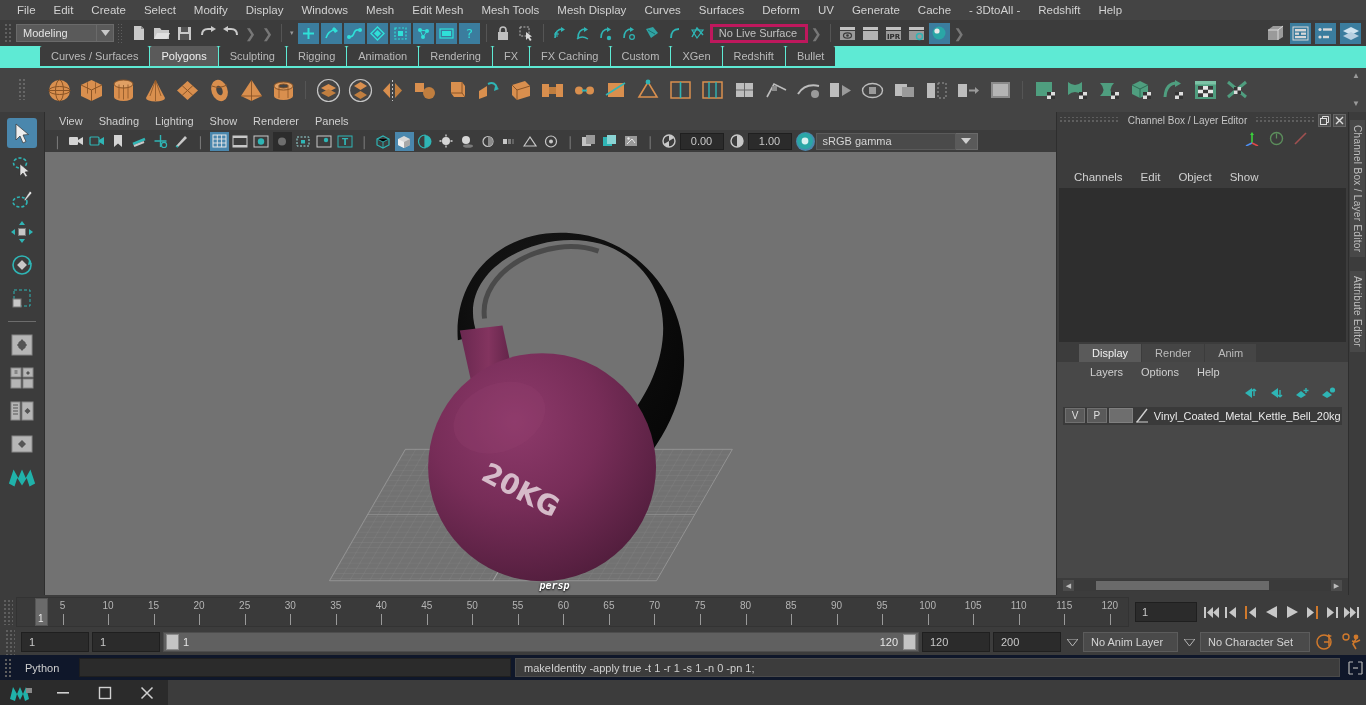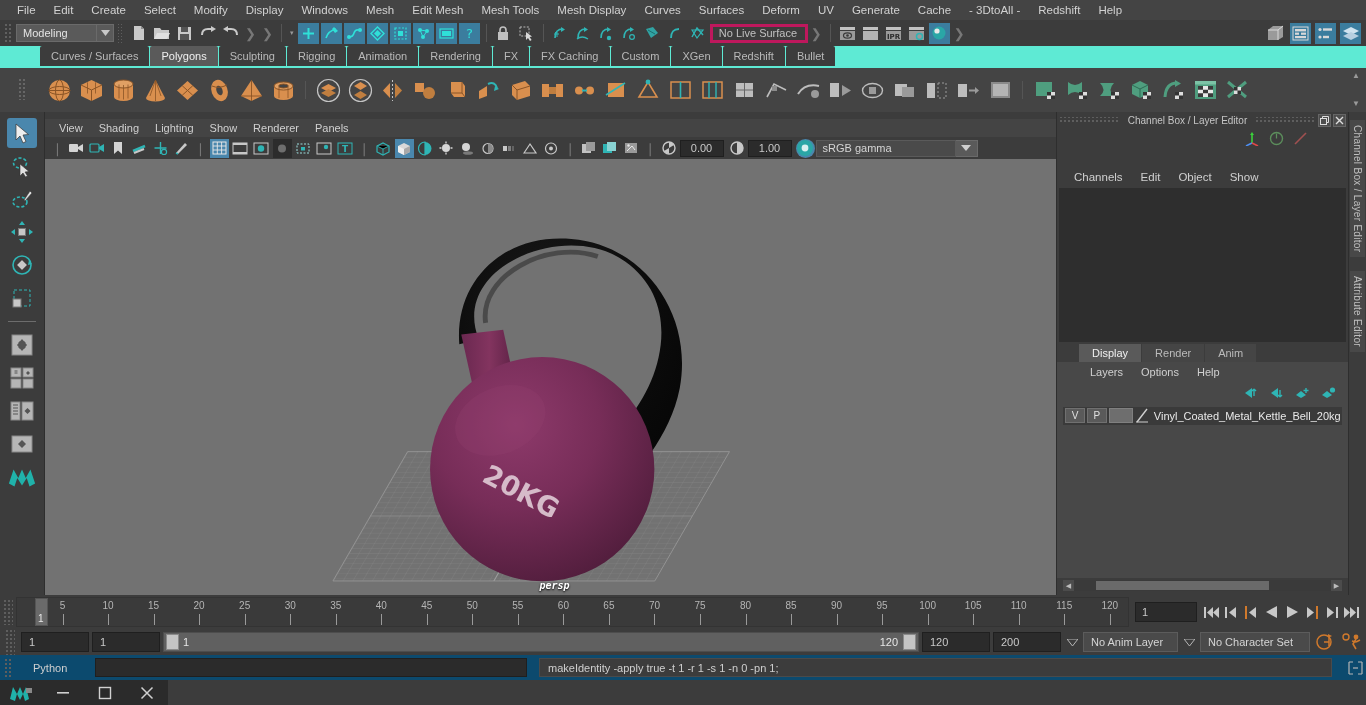--- a/index.html
+++ b/index.html
@@ -49,21 +49,21 @@
   .middle{ flex:1 1 auto; display:flex; min-height:0; background:#3c3c3c;}
 
   
   .toolbox{ width:44px; background:#3c3c3c; display:flex; flex-direction:column; align-items:center; padding-top:6px; gap:3px; flex:0 0 44px;}
   .tb{ width:30px; height:30px; display:flex; align-items:center; justify-content:center; border-radius:3px; cursor:default;}
   .tb.active{ background:#4a87ad;}
   .tb-div{ width:28px; height:1px; background:#6d6d6d; margin:5px 0;}
 
   
   .vpcol{ flex:1 1 auto; display:flex; flex-direction:column; min-width:0; border-left:1px solid #2e2e2e;}
-  .vpmenu{ height:18px; background:#444; display:flex; align-items:center; padding-left:6px; flex:0 0 18px;margin-top:7px;}
+  .vpmenu{ height:18px; background:#444; display:flex; align-items:center; padding-left:6px; flex:0 0 18px;}
   .vpmenu .mi{ padding:0 8px; font-size:11px; color:#d0d0d0; line-height:18px; cursor:default;}
   .vptools{ height:22px; background:#3c3c3c; display:flex; align-items:center; padding-left:4px; flex:0 0 22px; gap:0px;}
   .vi{ width:19px; height:19px; display:flex; align-items:center; justify-content:center; flex:0 0 19px; margin:0 1px; cursor:default;}
   .vi.on{ background:#4a87ad;}
   .vi.dk{ background:#2c2c2c;}
   .numfield{ width:44px; height:17px; background:#2b2b2b; border:1px solid #1f1f1f; color:#c8c8c8;
              font-size:11px; display:flex; align-items:center; justify-content:center;}
   .gammasel{ width:140px; height:17px; background:#4a4a4a; border:1px solid #5a5a5a; color:#d5d5d5;
              font-size:11px; display:flex; align-items:center; padding-left:6px;}
   .gammaarrow{ width:22px; height:17px; background:#5a5a5a; border:1px solid #6a6a6a; border-left:none;
@@ -126,21 +126,21 @@
   .rangebar{ flex:1 1 auto; height:20px; background:#606060; border:1px solid #4d4d4d; position:relative; display:flex; align-items:center;}
   .rangebar .handle{ width:13px; height:16px; background:#c4c4c4; border:1px solid #8a8a8a; position:absolute;}
   .rangebar .lo{ left:2px;} .rangebar .hi{ right:2px;}
   .rangebar .lotxt{ position:absolute; left:19px; font-size:11px; color:#e6e6e6;}
   .rangebar .hitxt{ position:absolute; right:20px; font-size:11px; color:#e6e6e6;}
   .dropsel{ width:95px; height:20px; background:#4a4a4a; border:1px solid #5c5c5c; color:#d5d5d5;
             font-size:11px; display:flex; align-items:center; padding-left:7px;}
   .dsarrow{ width:16px; height:20px; display:flex; align-items:center; justify-content:center; font-size:8px; color:#bbb;}
 
   
-  .cmdline{ height:25px; background:#0c4a6e; display:flex; align-items:center; flex:0 0 25px; padding-left:4px; gap:12px;}
+  .cmdline{ height:25px; background:#0f172a; display:flex; align-items:center; flex:0 0 25px; padding-left:4px; gap:4px;}
   .cmd-grip{ width:9px; height:20px; flex:0 0 9px; background: radial-gradient(#5e5e5e 40%, transparent 41%) 0 0/4px 4px;}
   .cmd-lang{ width:58px; font-size:11px; color:#d0d0d0; padding-left:8px; flex:0 0 58px;}
   .cmd-input{ width:432px; height:19px; background:#2b2b2b; border:1px solid #1f1f1f; flex:0 0 432px;}
   .cmd-out{ flex:1 1 auto; height:19px; background:#3c3c3c; border:1px solid #4a4a4a; color:#cfcfcf;
             font-size:11px; display:flex; align-items:center; padding-left:8px; overflow:hidden; white-space:nowrap;}
   .cmd-end{ width:22px; height:19px; display:flex; align-items:center; justify-content:center; flex:0 0 22px;}
 
   
   .taskbar{ height:25px; background:#2b2b2b; display:flex; align-items:center; flex:0 0 25px;}
   .tbtn{ width:42px; height:25px; display:flex; align-items:center; justify-content:center; cursor:default;}

